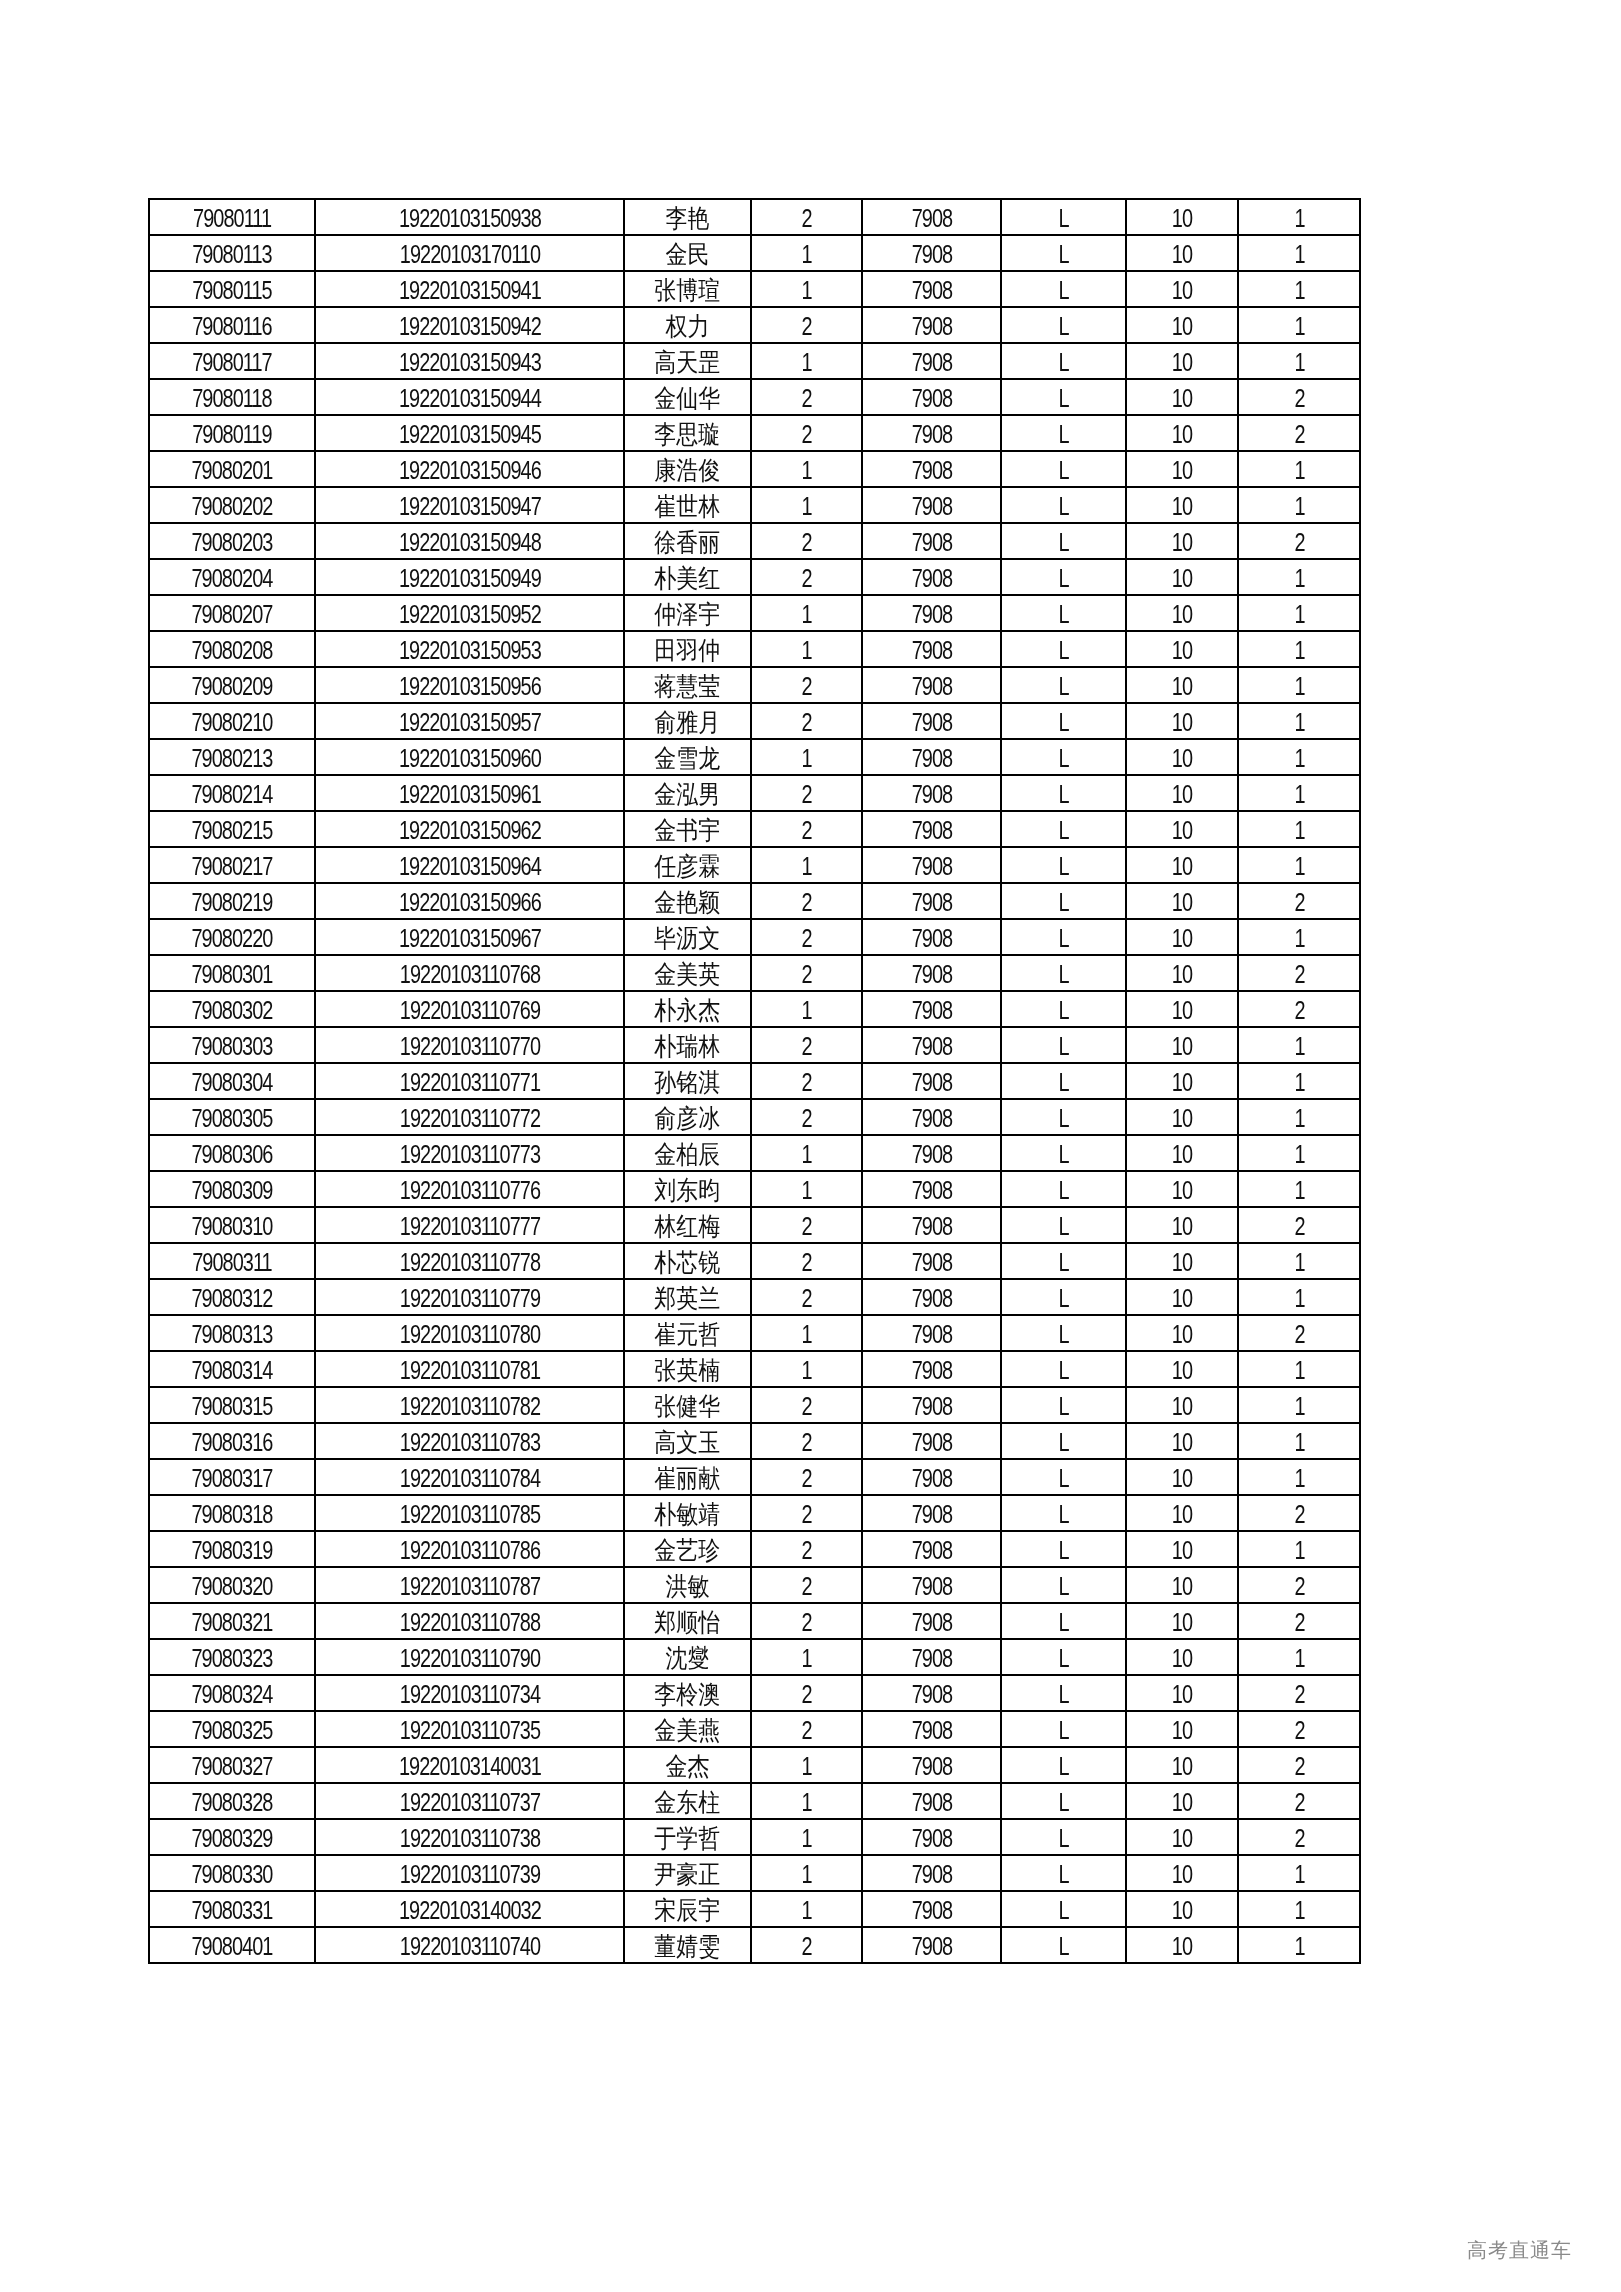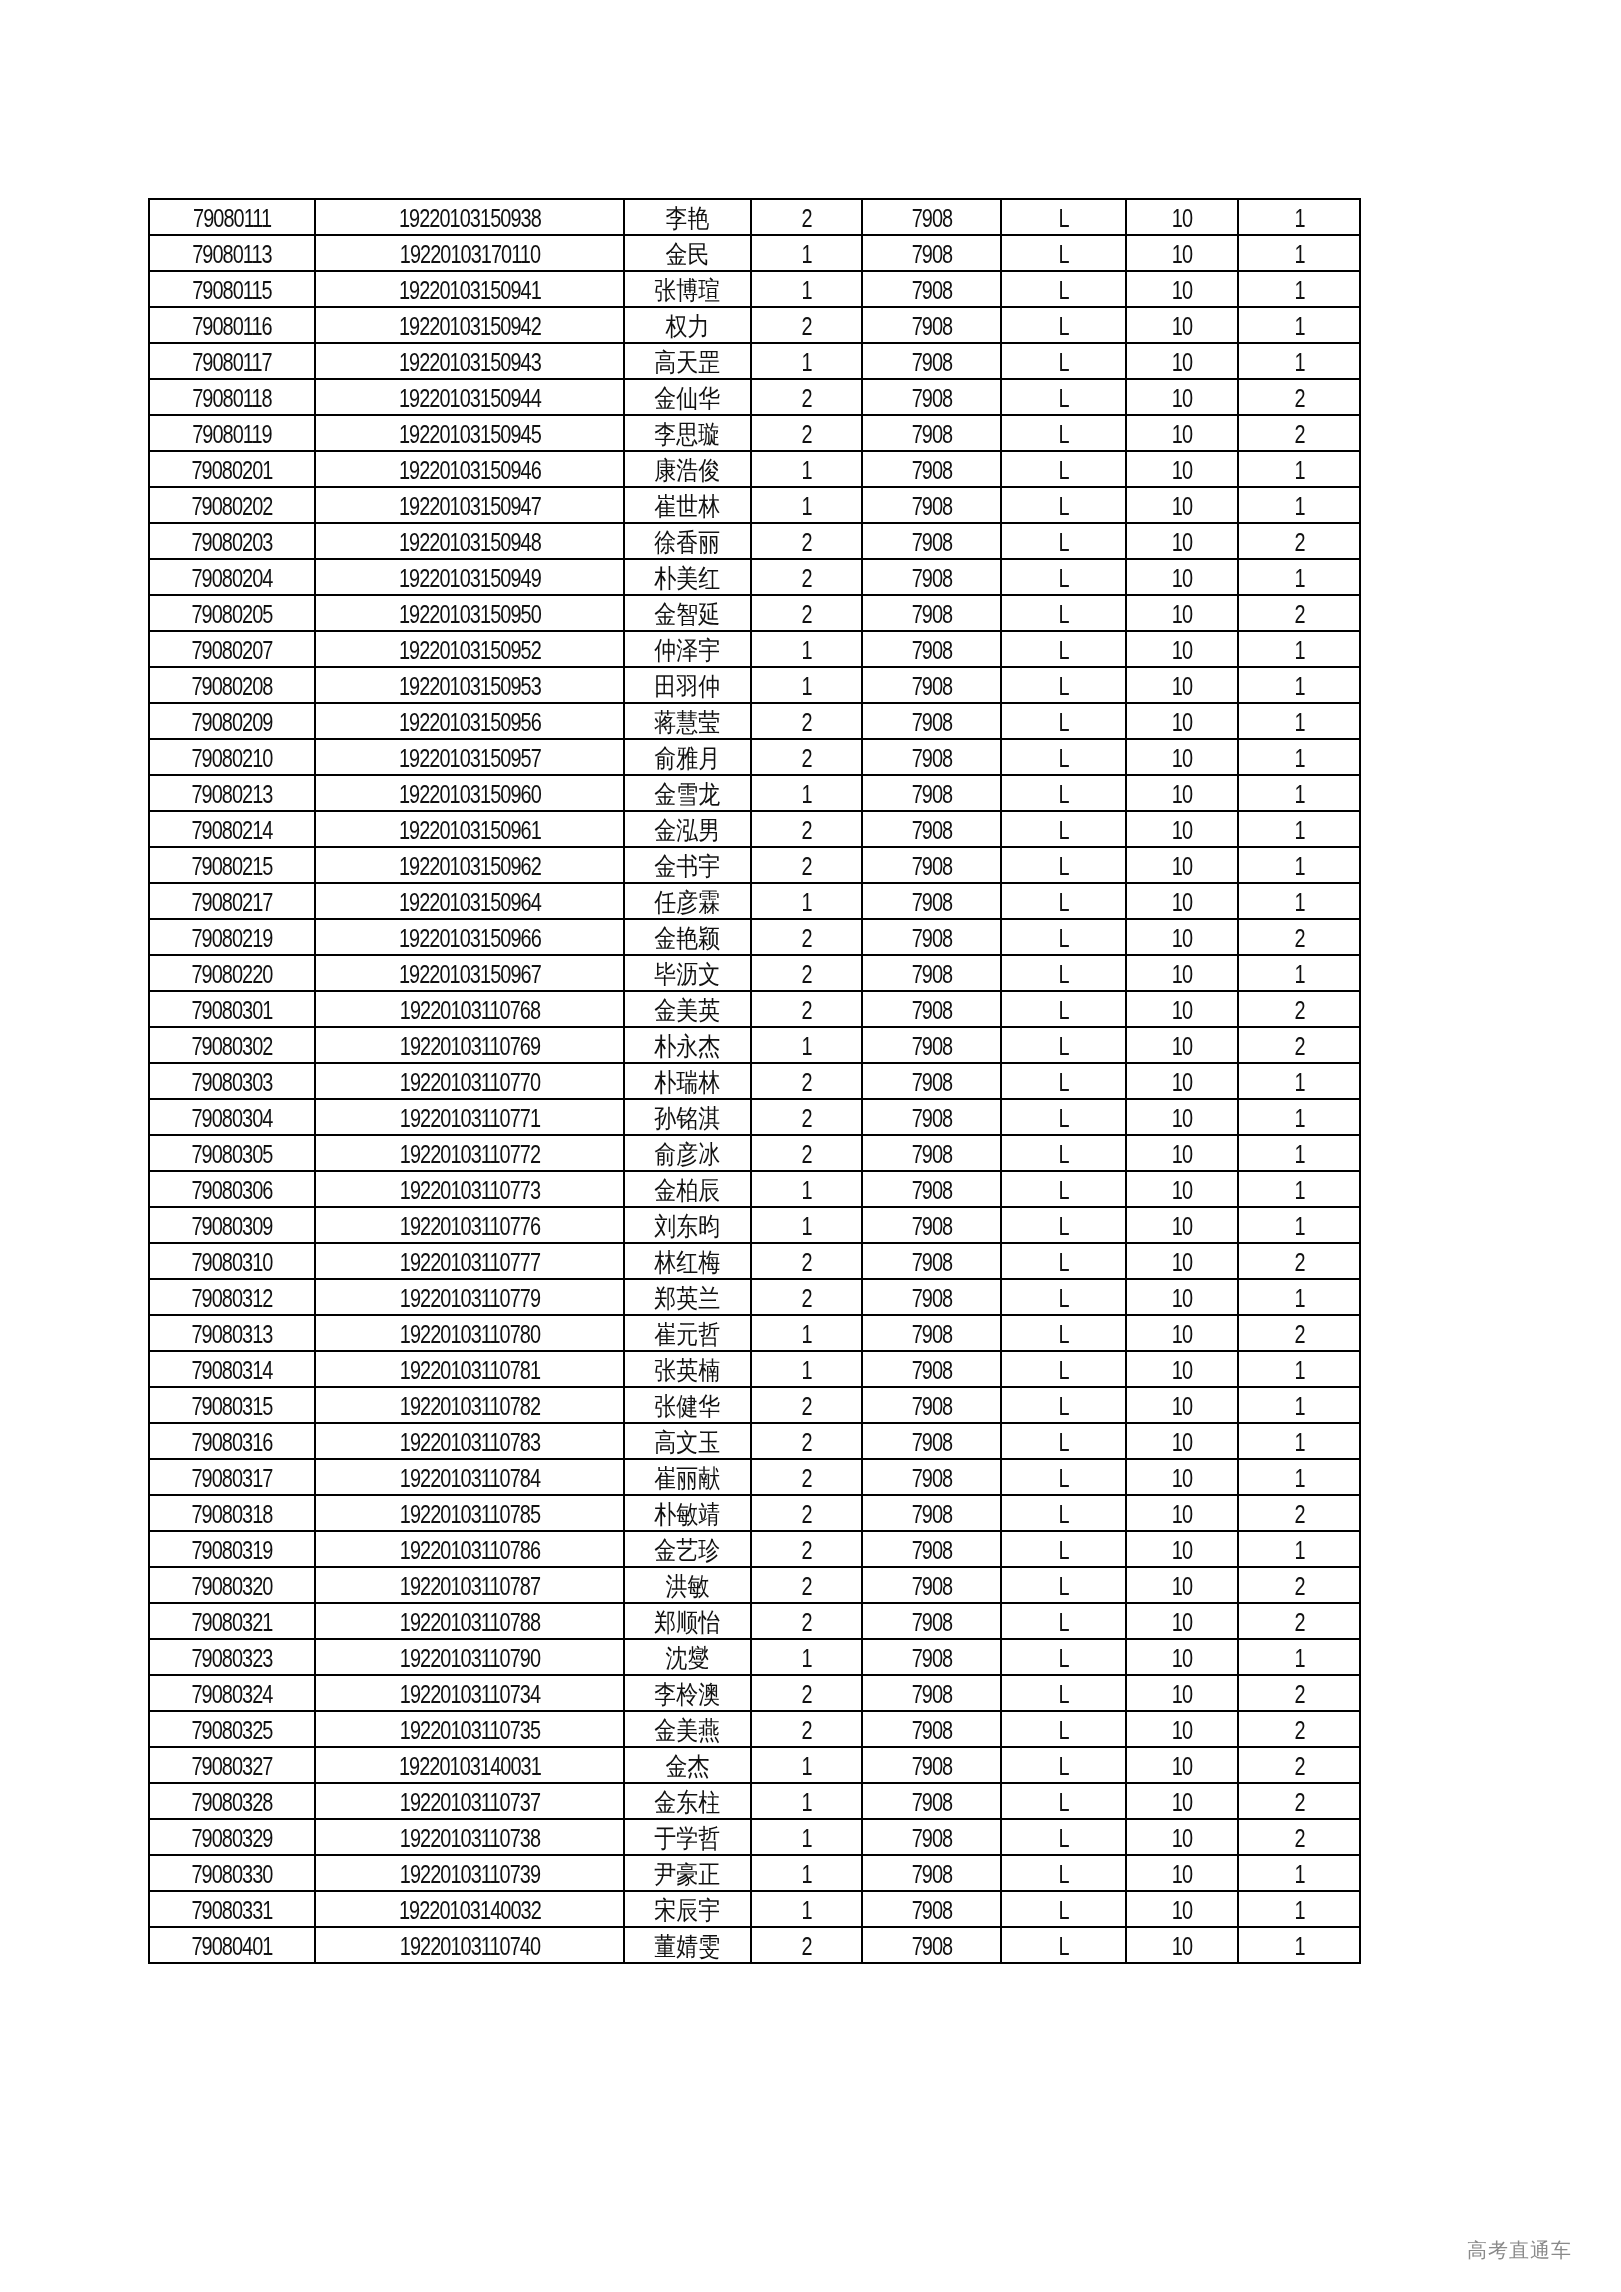--- a/index.html
+++ b/index.html
@@ -176,30 +176,20 @@
         <td><span>79080204</span></td>
         <td><span>19220103150949</span></td>
         <td class="name"><span>朴美红</span></td>
         <td><span>2</span></td>
         <td><span>7908</span></td>
         <td><span>L</span></td>
         <td><span>10</span></td>
         <td><span>1</span></td>
       </tr>
       <tr>
-        <td><span>79080205</span></td>
-        <td><span>19220103150950</span></td>
-        <td class="name"><span>金智延</span></td>
-        <td><span>2</span></td>
-        <td><span>7908</span></td>
-        <td><span>L</span></td>
-        <td><span>10</span></td>
-        <td><span>2</span></td>
-      </tr>
-      <tr>
         <td><span>79080207</span></td>
         <td><span>19220103150952</span></td>
         <td class="name"><span>仲泽宇</span></td>
         <td><span>1</span></td>
         <td><span>7908</span></td>
         <td><span>L</span></td>
         <td><span>10</span></td>
         <td><span>1</span></td>
       </tr>
       <tr>
@@ -364,20 +354,30 @@
       </tr>
       <tr>
         <td><span>79080310</span></td>
         <td><span>19220103110777</span></td>
         <td class="name"><span>林红梅</span></td>
         <td><span>2</span></td>
         <td><span>7908</span></td>
         <td><span>L</span></td>
         <td><span>10</span></td>
         <td><span>2</span></td>
+      </tr>
+      <tr>
+        <td><span>79080311</span></td>
+        <td><span>19220103110778</span></td>
+        <td class="name"><span>朴芯锐</span></td>
+        <td><span>2</span></td>
+        <td><span>7908</span></td>
+        <td><span>L</span></td>
+        <td><span>10</span></td>
+        <td><span>1</span></td>
       </tr>
       <tr>
         <td><span>79080312</span></td>
         <td><span>19220103110779</span></td>
         <td class="name"><span>郑英兰</span></td>
         <td><span>2</span></td>
         <td><span>7908</span></td>
         <td><span>L</span></td>
         <td><span>10</span></td>
         <td><span>1</span></td>

